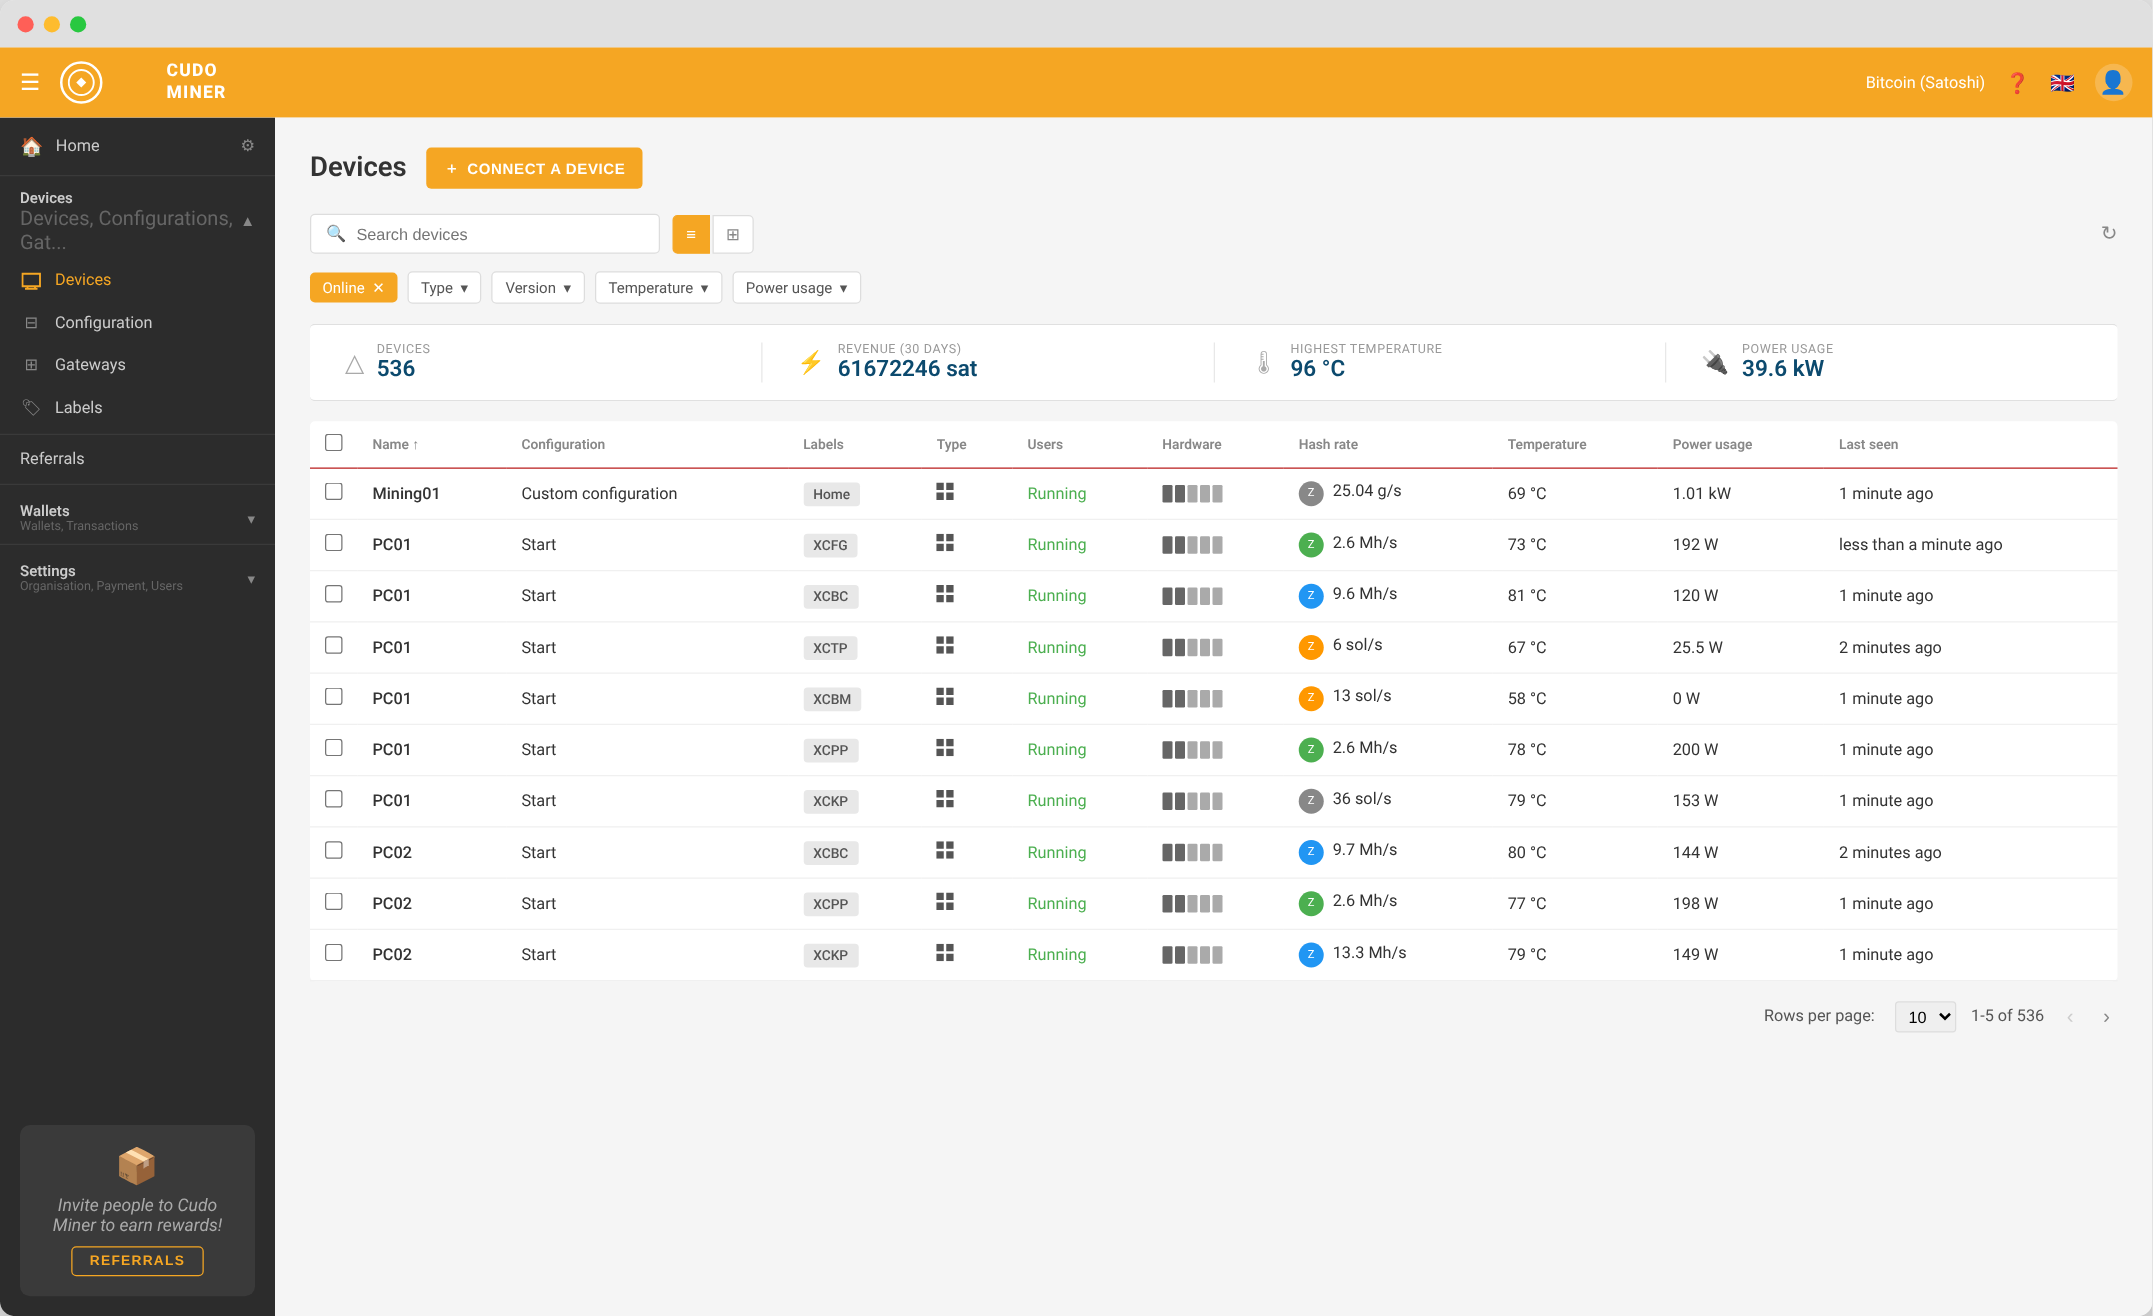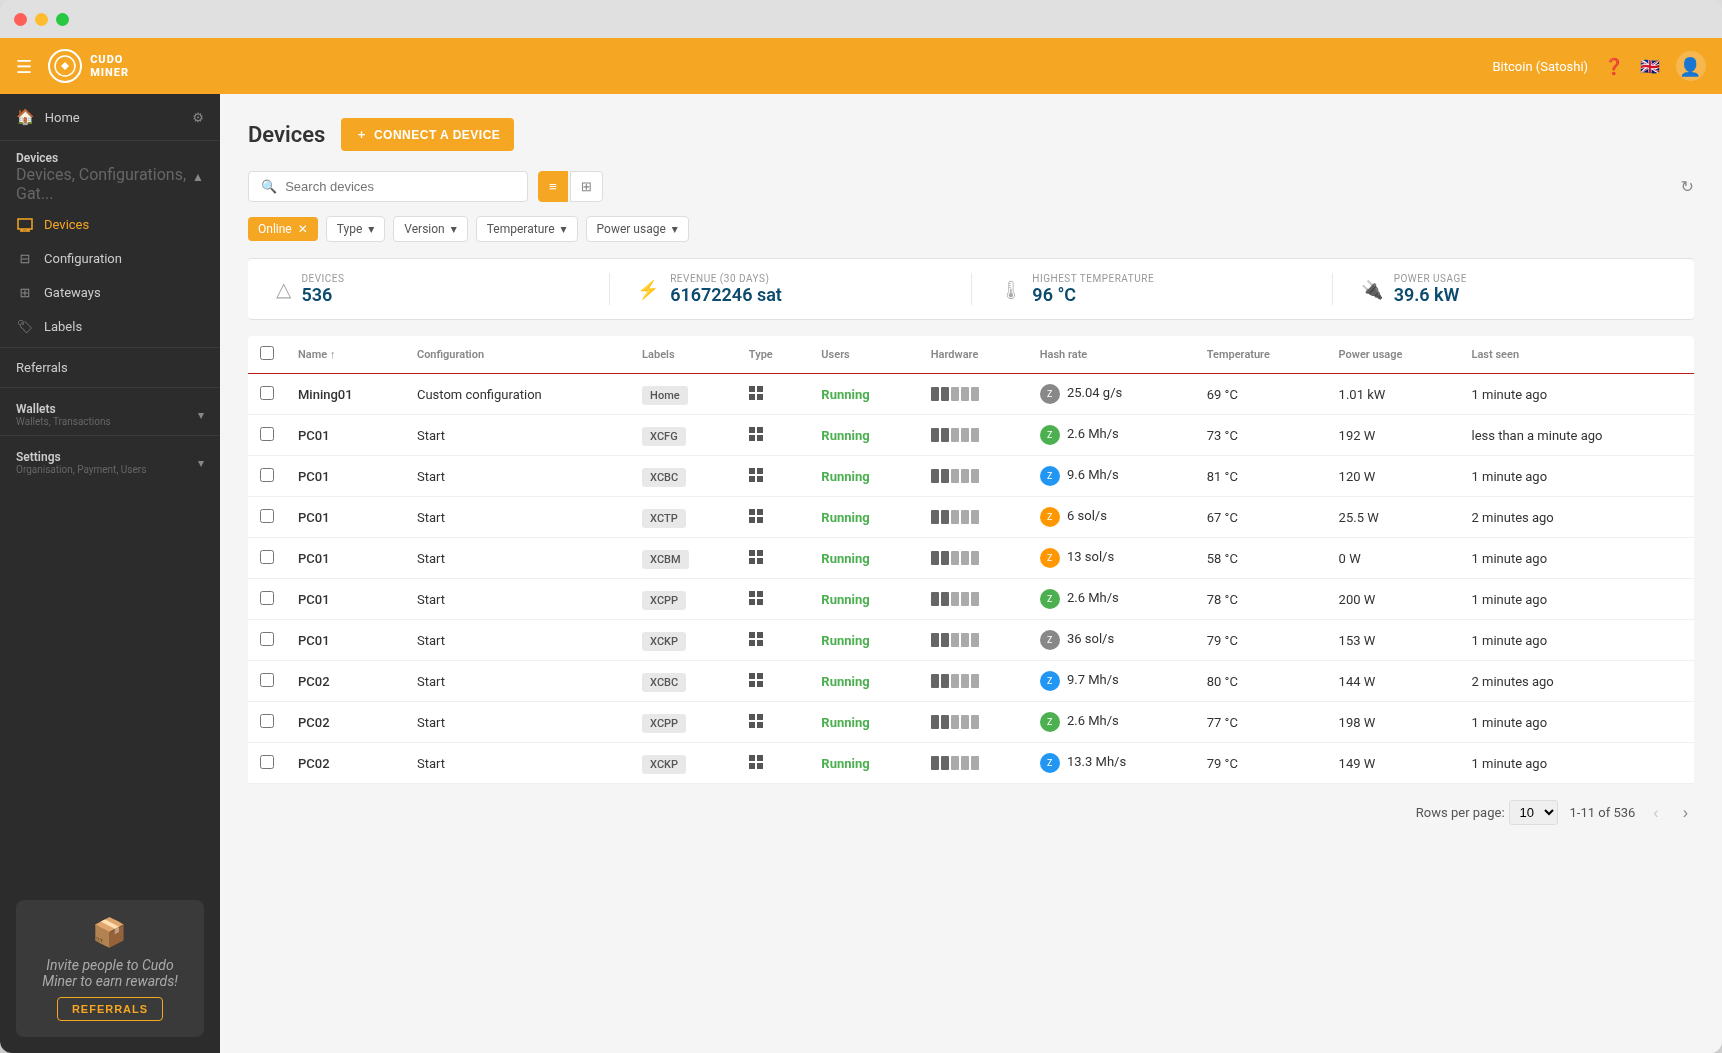--- a/index.html
+++ b/index.html
@@ -73,31 +73,31 @@
     .stat-label { font-size: 10px; color: #999; text-transform: uppercase; letter-spacing: 0.5px; }
     .stat-value { font-size: 18px; font-weight: 600; color: #0c4a6e; }
 
     
     .data-table { width: 100%; background: white; border-radius: 4px; border-collapse: collapse; }
     .data-table th { padding: 10px 12px; text-align: left; font-size: 11px; color: #888; font-weight: 600; border-bottom: 1px solid #b91c1c; white-space: nowrap; }
     .data-table td { padding: 10px 12px; border-bottom: 1px solid #f0f0f0; font-size: 13px; vertical-align: middle; }
     .checkbox-cell { width: 30px; }
     .checkbox { width: 14px; height: 14px; cursor: pointer; }
     .name-col { font-weight: 500; color: #333; }
-    .status-running { color: #4caf50; font-weight: 700; }
+    .status-running { color: #4caf50; font-weight: 400; }
     .label-badge { background: #e8e8e8; color: #555; border-radius: 3px; padding: 3px 8px; font-size: 11px; font-weight: 500; }
     .hardware-bars { display: flex; gap: 2px; align-items: center; }
     .hw-bar { width: 8px; height: 14px; background: #aaa; border-radius: 1px; }
     .hw-bar.dark { background: #666; }
     .type-icon { font-size: 14px; color: #555; }
     .hash-icon { width: 20px; height: 20px; border-radius: 50%; background: #666; display: inline-flex; align-items: center; justify-content: center; color: white; font-size: 9px; margin-right: 4px; }
 
     
     .pagination-row { display: flex; align-items: center; justify-content: flex-end; padding: 16px 0 4px; gap: 12px; font-size: 13px; color: #555; }
-    .rows-per-page { display: flex; align-items: center; gap: 4px; }
+    .rows-per-page { display: flex; align-items: center; gap: 16px; }
     .rows-select { border: 1px solid #ddd; border-radius: 3px; padding: 3px 6px; font-size: 13px; cursor: pointer; }
     .page-info { color: #555; }
     .page-btn { background: none; border: none; color: #888; cursor: pointer; font-size: 16px; padding: 2px 6px; }
     .page-btn:disabled { color: #ccc; }
 
     
     .sidebar-divider { height: 1px; background: #3a3a3a; margin: 4px 0; }
   </style>
 </head>
 <body>
@@ -112,21 +112,21 @@
 
   <div class="topnav">
     <span class="hamburger">☰</span>
     <div class="logo">
       <div class="logo-icon">
         <svg width="22" height="22" viewBox="0 0 22 22" fill="none">
           <circle cx="11" cy="11" r="10" stroke="white" stroke-width="1.5" fill="none"></circle>
           <path d="M7 11 L11 7 L15 11 L11 15 Z" fill="white"></path>
         </svg>
       </div>
-      <span style="font-size:11px;line-height:1.2;font-weight:800;letter-spacing:1px;">CUDO<br>MINER</span>
+      <span style="font-size:14px;line-height:1.2;font-weight:800;letter-spacing:1px;margin-left:43px;">CUDO<br>MINER</span>
     </div>
     <div class="topnav-right">
       <span>Bitcoin (Satoshi)</span>
       <span style="font-size:16px;">❓</span>
       <span style="font-size:16px;">🇬🇧</span>
       <span style="font-size:18px; background:rgba(255,255,255,0.2); border-radius:50%; width:30px; height:30px; display:inline-flex; align-items:center; justify-content:center;">👤</span>
     </div>
   </div>
 
   <div class="main-layout">
@@ -656,19 +656,19 @@
 
       <div class="pagination-row">
         <span class="rows-per-page">
           <span>Rows per page:</span>
           <select class="rows-select">
             <option value="10">10</option>
             <option value="25">25</option>
             <option value="50">50</option>
           </select>
         </span>
-        <span class="page-info">1-11 of 536</span>
+        <span class="page-info">1-5 of 536</span>
         <button class="page-btn" disabled="">‹</button>
         <button class="page-btn">›</button>
       </div>
     </div>
   </div>
 </div>
 
 </body></html>

